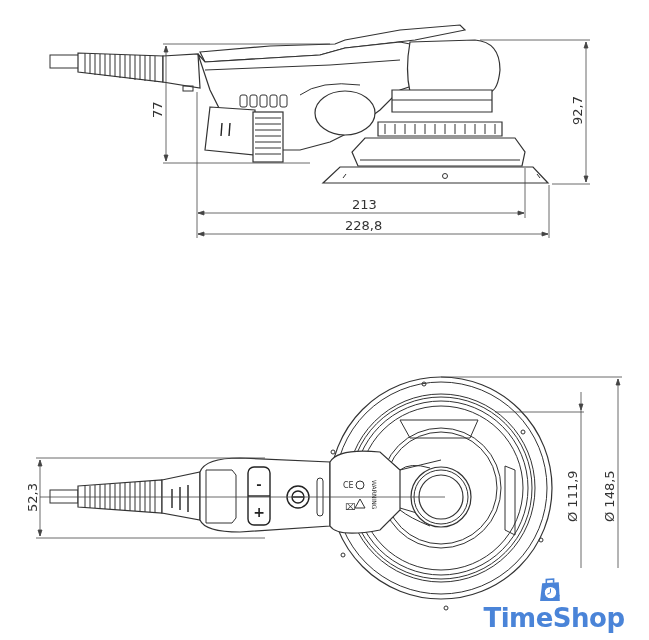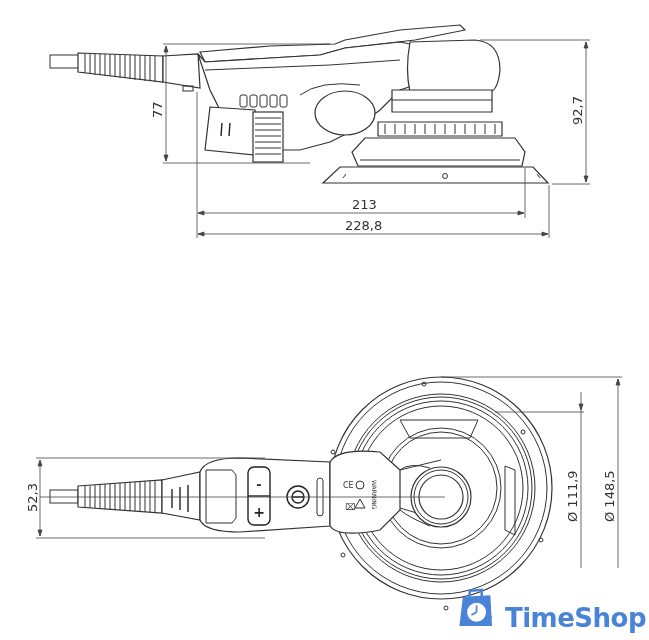--- a/index.html
+++ b/index.html
@@ -3,21 +3,21 @@
 <meta charset="utf-8">
 <style>
   html, body { margin:0; padding:0; background:#ffffff; }
   body { width:649px; height:640px; position:relative; overflow:hidden; font-family:"Liberation Sans", sans-serif; }
   svg { position:absolute; left:0; top:0; }
   .ln { stroke:#333; stroke-width:1; fill:none; }
   .lnb { stroke:#222; stroke-width:1.4; fill:none; }
   .fillw { fill:#fff; stroke:#333; stroke-width:1.2; }
   .dim { stroke:#444; stroke-width:0.8; fill:none; }
   .dimtxt { font-family:"DejaVu Sans", sans-serif; font-size:13px; fill:#333; }
-  .logo { position:absolute; left:456px; top:577px; width:190px; height:56px; display:flex; align-items:flex-end; }
+  .logo { position:absolute; left:456px; top:577px; width:190px; height:56px; display:flex; align-items:center;flex-direction:column; }
   .logo-text { font-family:"DejaVu Sans", sans-serif; font-size:26px; color:#4a84d8; font-weight:bold; letter-spacing:-0.5px; margin-left:6px; }
 </style>
 </head>
 <body>
 
 <svg width="649" height="640" viewBox="0 0 649 640">
 
   <g>
 
     <rect x="50" y="55" width="30" height="13" class="ln"></rect>

